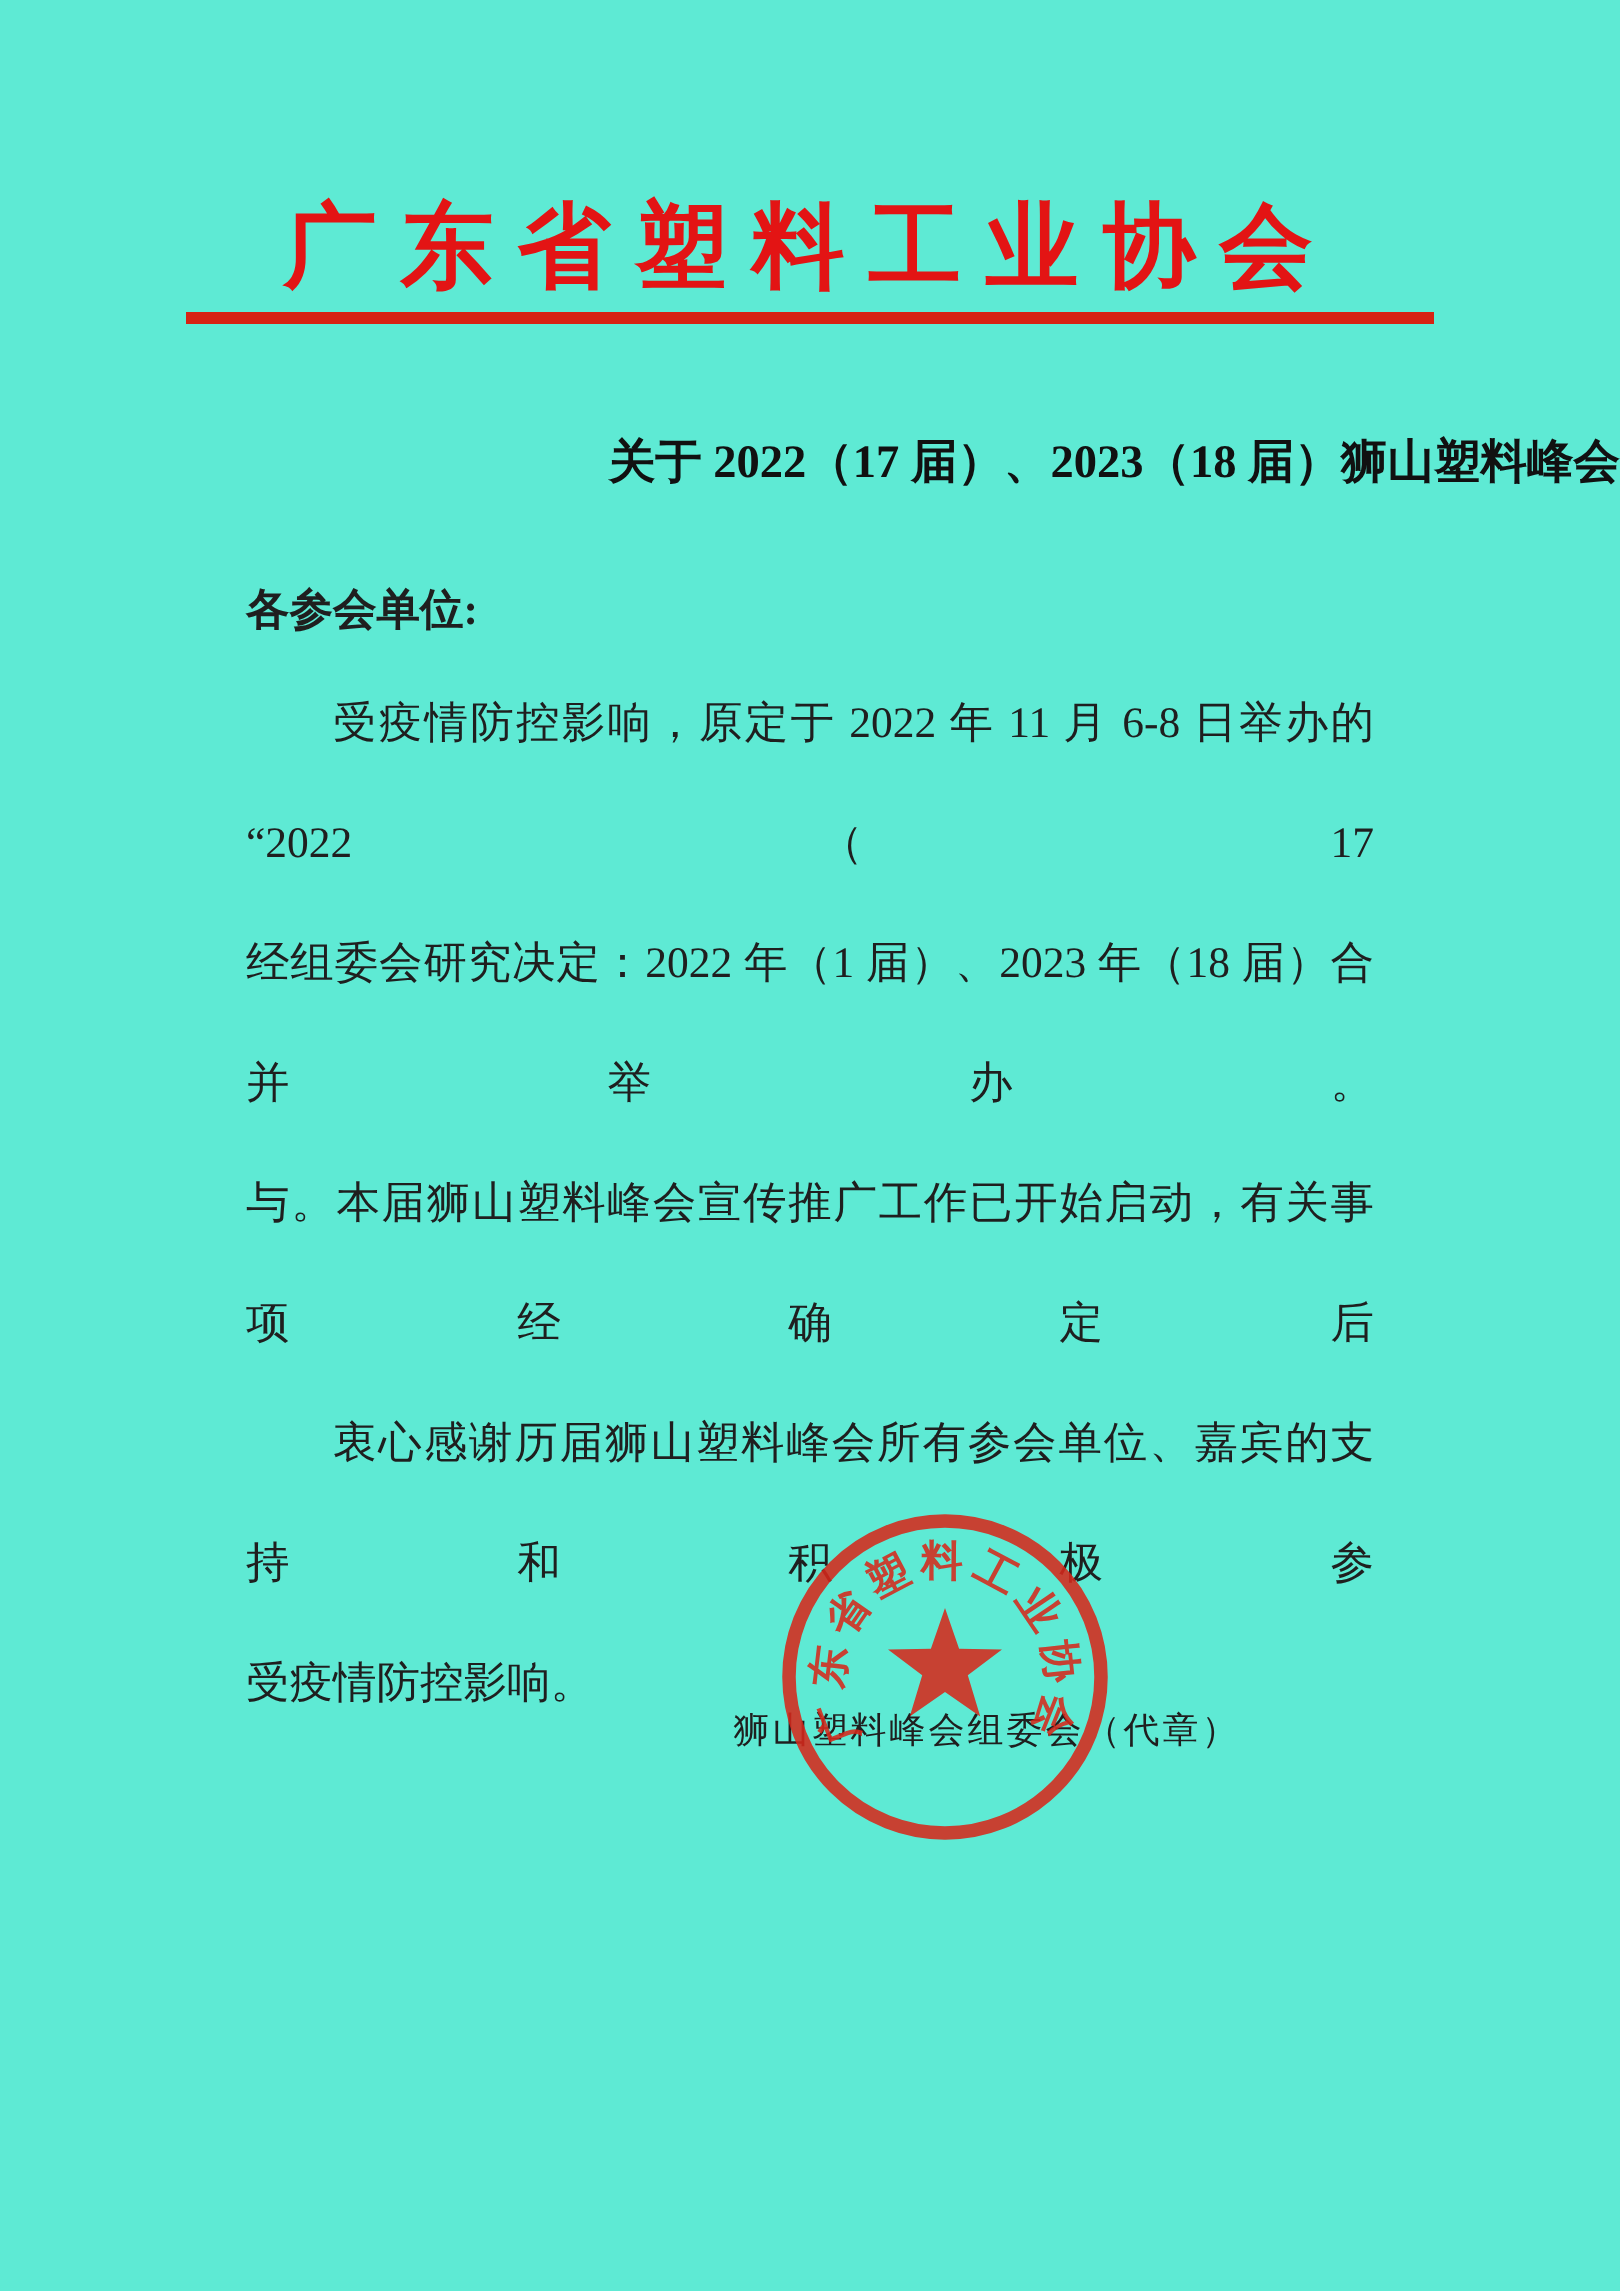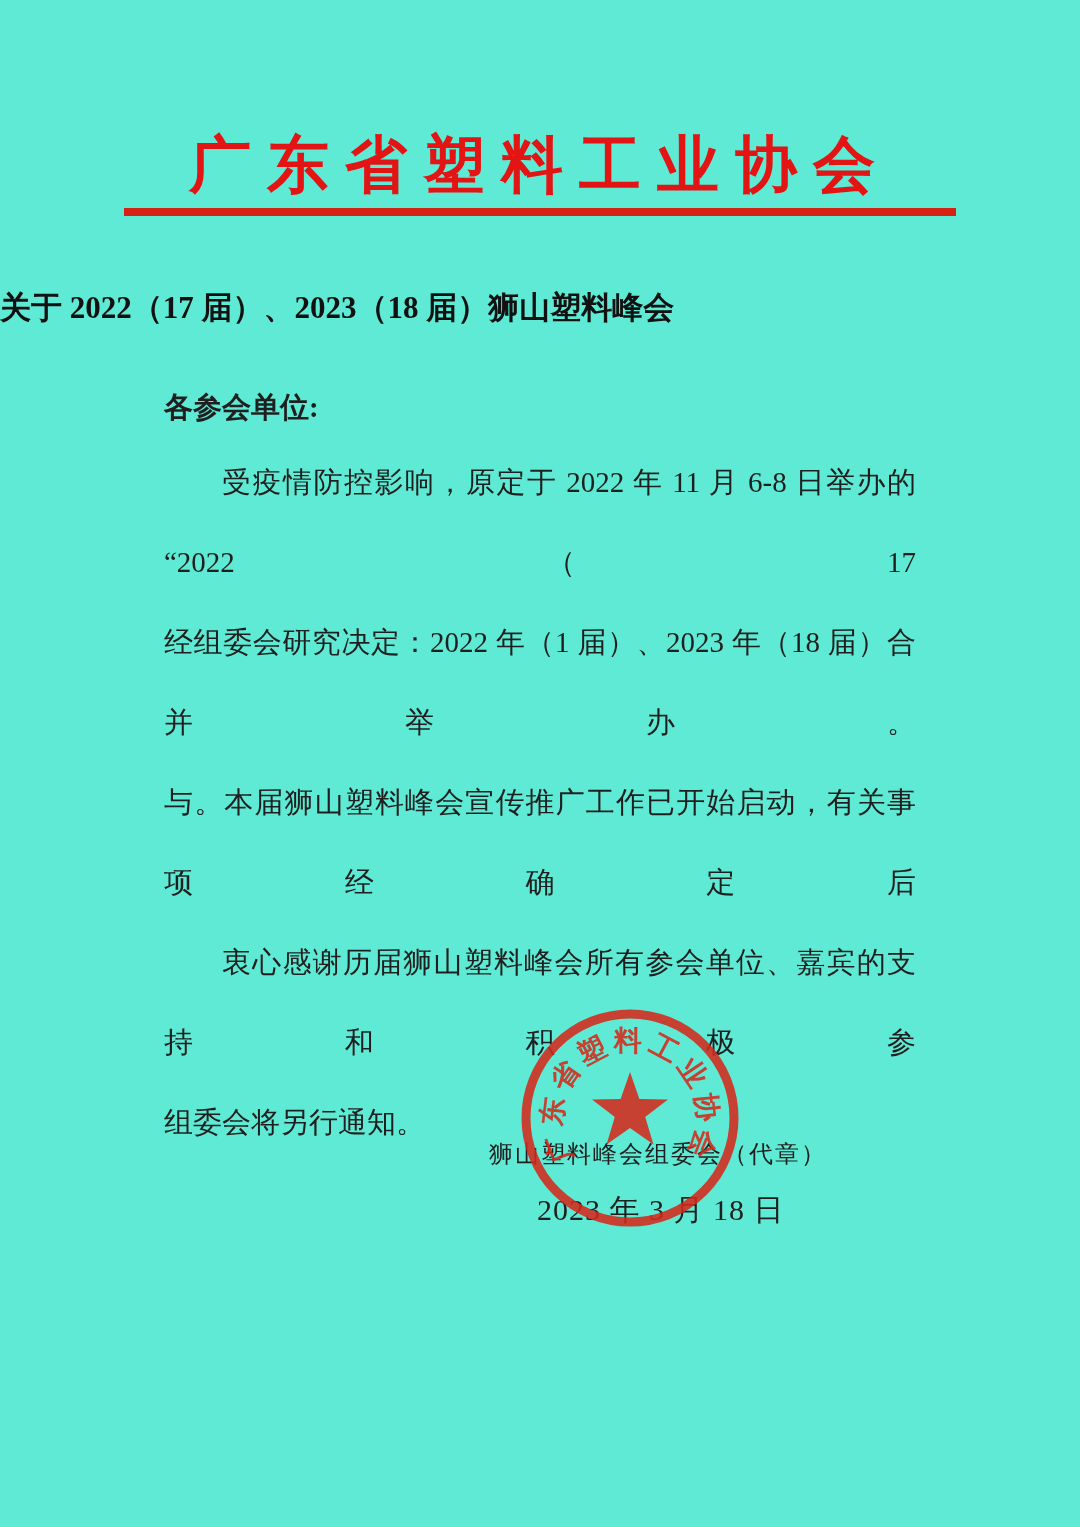--- a/index.html
+++ b/index.html
@@ -28,21 +28,21 @@
     white-space: nowrap;
   }
   .org-rule {
     width: 832px;
     height: 8px;
     margin: 12px auto 0 auto;
     background: #d62213;
   }
   .doc-title {
     margin-top: 64px;
-    text-align: left;
+    text-align: right;
     font-weight: bold;
     font-size: 31px;
     line-height: 56px;
     color: #111111;
   }
   .letter-body {
     width: 752px;
     margin: 4px auto;
     font-size: 29px;
   }
@@ -115,27 +115,26 @@
   </div>
 
   <div class="letter-body">
     <div class="salutation">各参会单位:</div>
 
     <div style="margin-top:14px;">
       <div class="body-line fill indent">受疫情防控影响，原定于 2022 年 11 月 6-8 日举办的“2022（17</div>
       <div class="body-line fill">经组委会研究决定：2022 年（1 届）、2023 年（18 届）合并举办。</div>
       <div class="body-line fill">与。本届狮山塑料峰会宣传推广工作已开始启动，有关事项经确定后</div>
       <div class="body-line fill indent">衷心感谢历届狮山塑料峰会所有参会单位、嘉宾的支持和积极参</div>
-      <div class="body-line">组委会将另行通知。</div>
+      <div class="body-line">受疫情防控影响。</div>
     </div>
   </div>
 
   <div class="signature-line">狮山塑料峰会组委会（代章）</div>
 
-  <div class="date-line">2023 年 3 月 18 日</div>
 
   <svg class="seal" viewBox="0 0 224 224" aria-hidden="true">
     <circle cx="112" cy="112" r="104" fill="none" stroke="#d7281b" stroke-width="9"></circle>
     <polygon points="112,66 121.4,93.1 150,93.6 127.2,110.9 135.5,138.4 112,122 88.5,138.4 96.8,110.9 74,93.6 102.6,93.1" fill="#d7281b"></polygon>
     <defs>
       <path id="seal-arc" d="M 56.3 151 A 68 68 0 1 1 167.7 151" fill="none"></path>
     </defs>
     <text>
       <textPath href="#seal-arc" startOffset="0">广东省塑料工业协会</textPath>
     </text>

